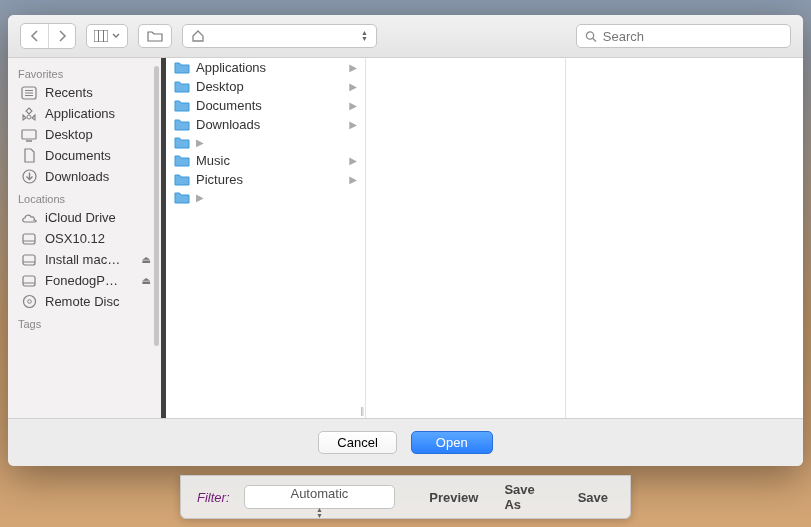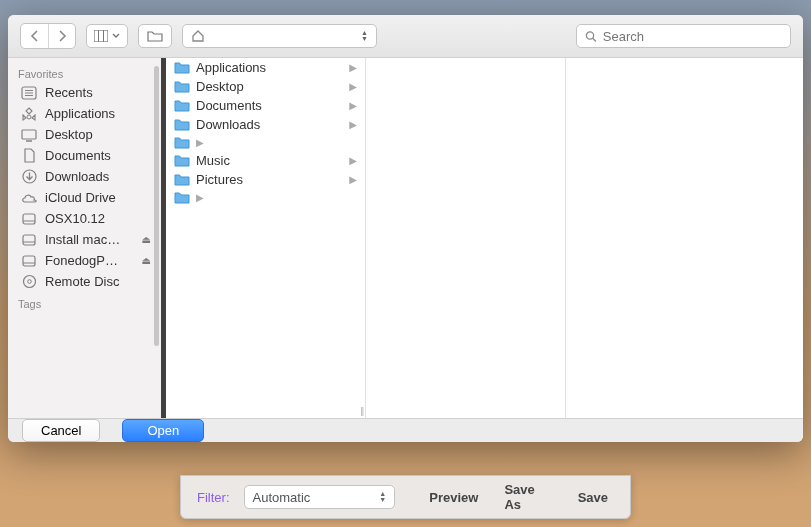--- a/index.html
+++ b/index.html
@@ -169,23 +169,23 @@
     .col-resize {
       position: absolute;
       bottom: 2px;
       right: 2px;
       font-size: 9px;
       color: #b0b0b0;
       letter-spacing: -1px;
     }
     .footer {
       display: flex;
-      justify-content: flex-start;
-      padding: 0 14px;
-      gap: 22px;
+      justify-content: center;
+      padding: 12px 14px;
+      gap: 14px;
       border-top: 1px solid #d0d0d0;
       background: #ececec;
     }
     .btn {
       border: 1px solid #c4c4c4;
       background: linear-gradient(to bottom, #fff, #f5f5f5);
       border-radius: 5px;
       padding: 3px 18px;
       font-size: 13px;
       cursor: pointer;
@@ -204,32 +204,33 @@
       height: 44px;
       background: rgba(236,236,236,0.95);
       border: 1px solid #c8c8c8;
       border-radius: 0 0 6px 6px;
       box-shadow: 0 2px 8px rgba(0,0,0,0.2);
       display: flex;
       align-items: center;
       padding: 0 16px;
       gap: 14px;
     }
-    .filter-label { color: #8b5cf6; }
+    .filter-label { color: #701a75; font-style: italic; }
     .filter-select {
       border: 1px solid #c4c4c4;
       border-radius: 5px;
       background: white;
       height: 24px;
       padding: 0 8px;
       display: flex;
       align-items: center;
       width: 160px;
       gap: 6px;
       cursor: pointer;
+      flex-direction: column;
     }
     .filter-select .sel-text { flex: 1; color: #555; }
     .bottom-btn {
       color: #444;
       cursor: pointer;
       padding: 4px 6px;
       font-weight: bold;
     }
     svg { display: block; }
   </style>
@@ -330,20 +331,21 @@
       <div class="sidebar-item">
         <span class="icon">
             <svg width="15" height="15" viewBox="0 0 15 15">
               <circle cx="7.5" cy="7.5" r="6.5" fill="none" stroke="#838383" stroke-width="1.2"></circle>
               <path d="M7.5 3.5 L7.5 10 M4.5 7.5 L7.5 10.5 L10.5 7.5" fill="none" stroke="#838383" stroke-width="1.3"></path>
             </svg>
           </span>
         <span>Downloads</span>
       </div>
 
+      <div class="section-header">Locations</div>
       <div class="sidebar-item">
         <span class="icon">
             <svg width="17" height="12" viewBox="0 0 17 12">
               <path d="M4 10 C1 10 1 6 4 6 C4 3 9 2 10 5 C13 4 14 7 13 8 C16 8 16 10 13 10 Z" fill="none" stroke="#838383" stroke-width="1.2"></path>
             </svg>
           </span>
         <span>iCloud Drive</span>
       </div>
       <div class="sidebar-item">
         <span class="icon">

